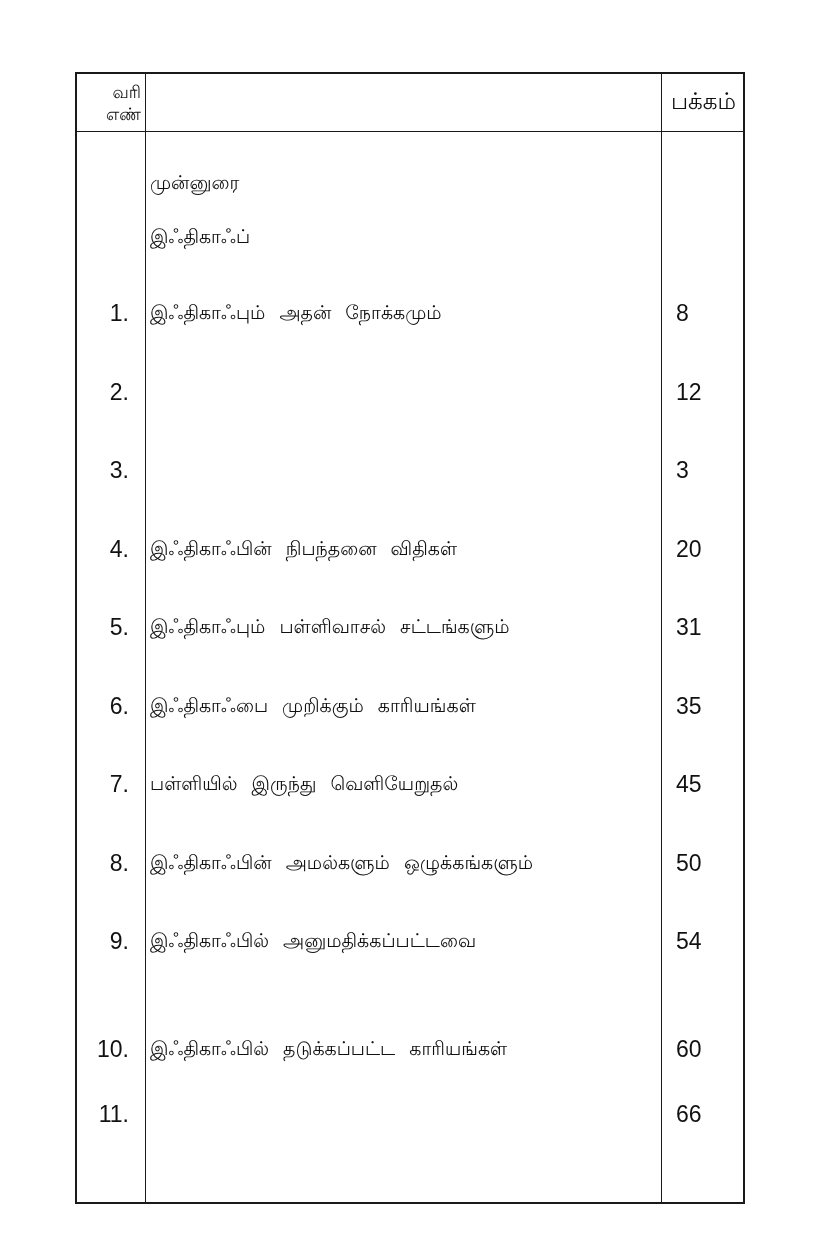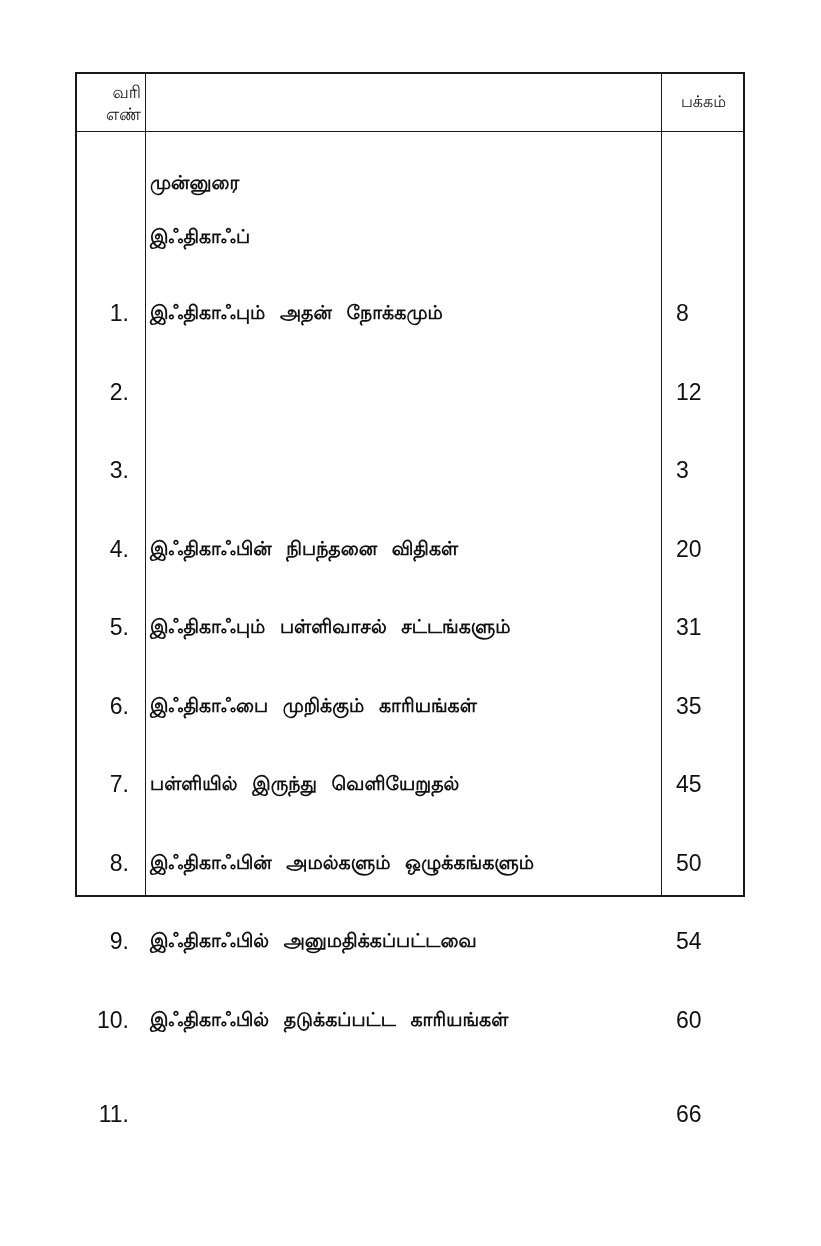--- a/index.html
+++ b/index.html
@@ -13,21 +13,21 @@
       position: relative;
       overflow: hidden;
       font-family: "DejaVu Sans", "Liberation Sans", sans-serif;
       color: #111111;
     }
     .toc-table {
       position: absolute;
       left: 75px;
       top: 72px;
       width: 670px;
-      height: 825px;
+      height: 1132px;
       border: 2px solid #1a1a1a;
       box-sizing: border-box;
     }
     .col-divider {
       position: absolute;
       top: 0;
       bottom: 0;
       width: 0;
       border-left: 1.5px solid #1a1a1a;
     }
@@ -64,21 +64,21 @@
     .hdr-title {
       left: 69px;
       width: 515px;
       justify-content: center;
       font-size: 19px;
     }
     .hdr-page {
       left: 585px;
       width: 83px;
       justify-content: center;
-      font-size: 16px;
+      font-size: 23px;
     }
     .row {
       position: absolute;
       left: 0;
       right: 0;
       height: 34px;
       display: flex;
       align-items: center;
     }
     .row .num {
@@ -90,21 +90,20 @@
       font-size: 23px;
     }
     .row .title {
       position: absolute;
       left: 73px;
       width: 505px;
       font-family: "DejaVu Sans", sans-serif;
       font-size: 19px;
       white-space: nowrap;
       word-spacing: 8px;
-      font-weight: bold;
     }
     .row .page {
       position: absolute;
       left: 599px;
       font-family: "Liberation Sans", sans-serif;
       font-size: 23px;
     }
   </style>
 </head>
 <body>
@@ -163,21 +162,21 @@
   <div class="row" style="top:772px;">
     <span class="num">8.</span>
     <span class="title">இஃதிகாஃபின் அமல்களும் ஒழுக்கங்களும்</span>
     <span class="page">50</span>
   </div>
   <div class="row" style="top:850px;">
     <span class="num">9.</span>
     <span class="title">இஃதிகாஃபில் அனுமதிக்கப்பட்டவை</span>
     <span class="page">54</span>
   </div>
-  <div class="row" style="top:929px;">
+  <div class="row" style="top:958px;">
     <span class="num">10.</span>
     <span class="title">இஃதிகாஃபில் தடுக்கப்பட்ட காரியங்கள்</span>
     <span class="page">60</span>
   </div>
   <div class="row" style="top:1007px;margin-top:16px;">
     <span class="num">11.</span>
     <span class="page">66</span>
   </div>
 </div>
 

